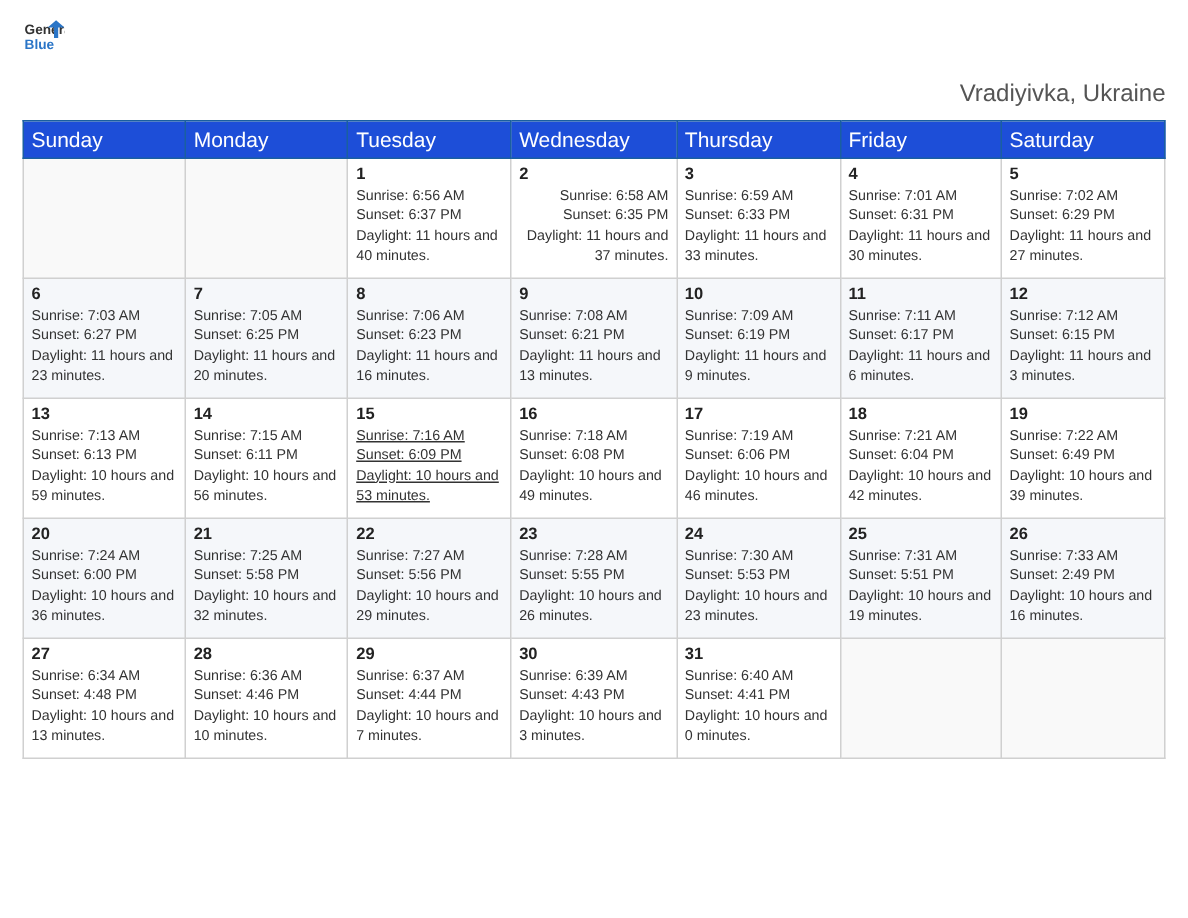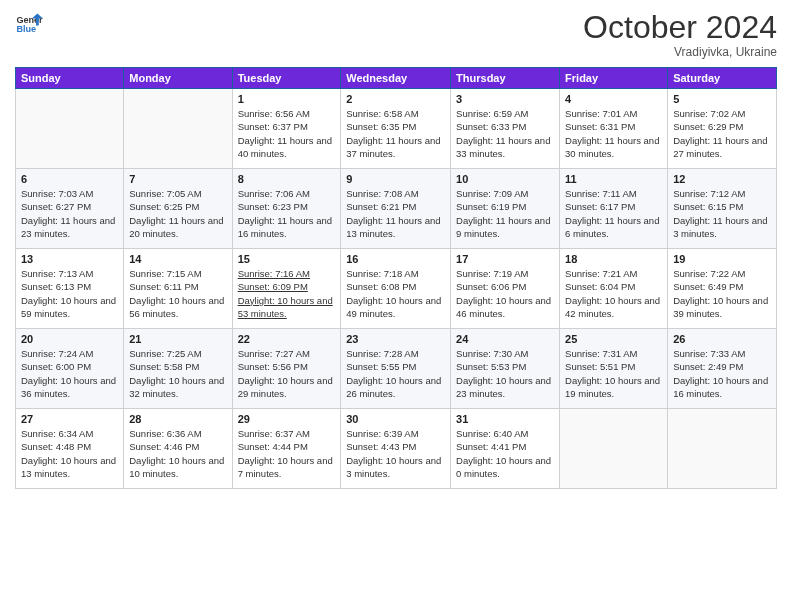--- a/index.html
+++ b/index.html
@@ -34,35 +34,36 @@
     .title-block {
       text-align: right;
     }
     .month-title {
       font-size: 32px;
       font-weight: 300;
       color: #333;
       line-height: 1.1;
     }
     .location {
-      font-size: 12px;
+      font-size: 16px;
       color: #555;
+      margin-top: 44px;
     }
     .calendar {
       width: 100%;
       border-collapse: collapse;
       font-size: 10px;
     }
     .calendar th {
-      background: #6d28d9;
+      background: #1d4ed8;
       color: #fff;
       padding: 4px 5px;
       text-align: left;
-      font-size: 11px;
-      font-weight: bold;
+      font-size: 14px;
+      font-weight: normal;
       border: 1px solid #1a5fa0;
     }
     .calendar td {
       vertical-align: top;
       padding: 4px 5px;
       border: 1px solid #d0d0d0;
       width: 113px;
       min-height: 75px;
       height: 80px;
       background: #fff;
@@ -92,21 +93,20 @@
 <div class="page">
   <div class="header">
     <div class="logo">
       <svg class="logo-icon" viewBox="0 0 40 40" xmlns="http://www.w3.org/2000/svg">
         <text x="2" y="18" font-size="13" font-weight="bold" fill="#333" font-family="Arial">General</text>
         <text x="2" y="32" font-size="13" font-weight="bold" fill="#2a75c7" font-family="Arial">Blue</text>
         <polygon points="32,5 40,12 34,12 34,22 30,22 30,12 24,12" fill="#2a75c7"></polygon>
       </svg>
     </div>
     <div class="title-block">
-      <div class="month-title">October 2024</div>
       <div class="location">Vradiyivka, Ukraine</div>
     </div>
   </div>
 
   <table class="calendar">
     <thead>
       <tr>
       <th>Sunday</th>
           <th>Monday</th>
           <th>Tuesday</th>
@@ -121,21 +121,21 @@
           <td class="empty-cell"></td>
           <td class="empty-cell"></td>
           <td>
             <span class="day-num">1</span>
             <div class="day-info" style="white-space: pre-line;">Sunrise: 6:56 AM
 Sunset: 6:37 PM
 Daylight: 11 hours and 40 minutes.</div>
           </td>
           <td>
             <span class="day-num">2</span>
-            <div class="day-info" style="white-space: pre-line;">Sunrise: 6:58 AM
+            <div class="day-info" style="white-space: pre-line; text-align: right;">Sunrise: 6:58 AM
 Sunset: 6:35 PM
 Daylight: 11 hours and 37 minutes.</div>
           </td>
           <td>
             <span class="day-num">3</span>
             <div class="day-info" style="white-space: pre-line;">Sunrise: 6:59 AM
 Sunset: 6:33 PM
 Daylight: 11 hours and 33 minutes.</div>
           </td>
           <td>

